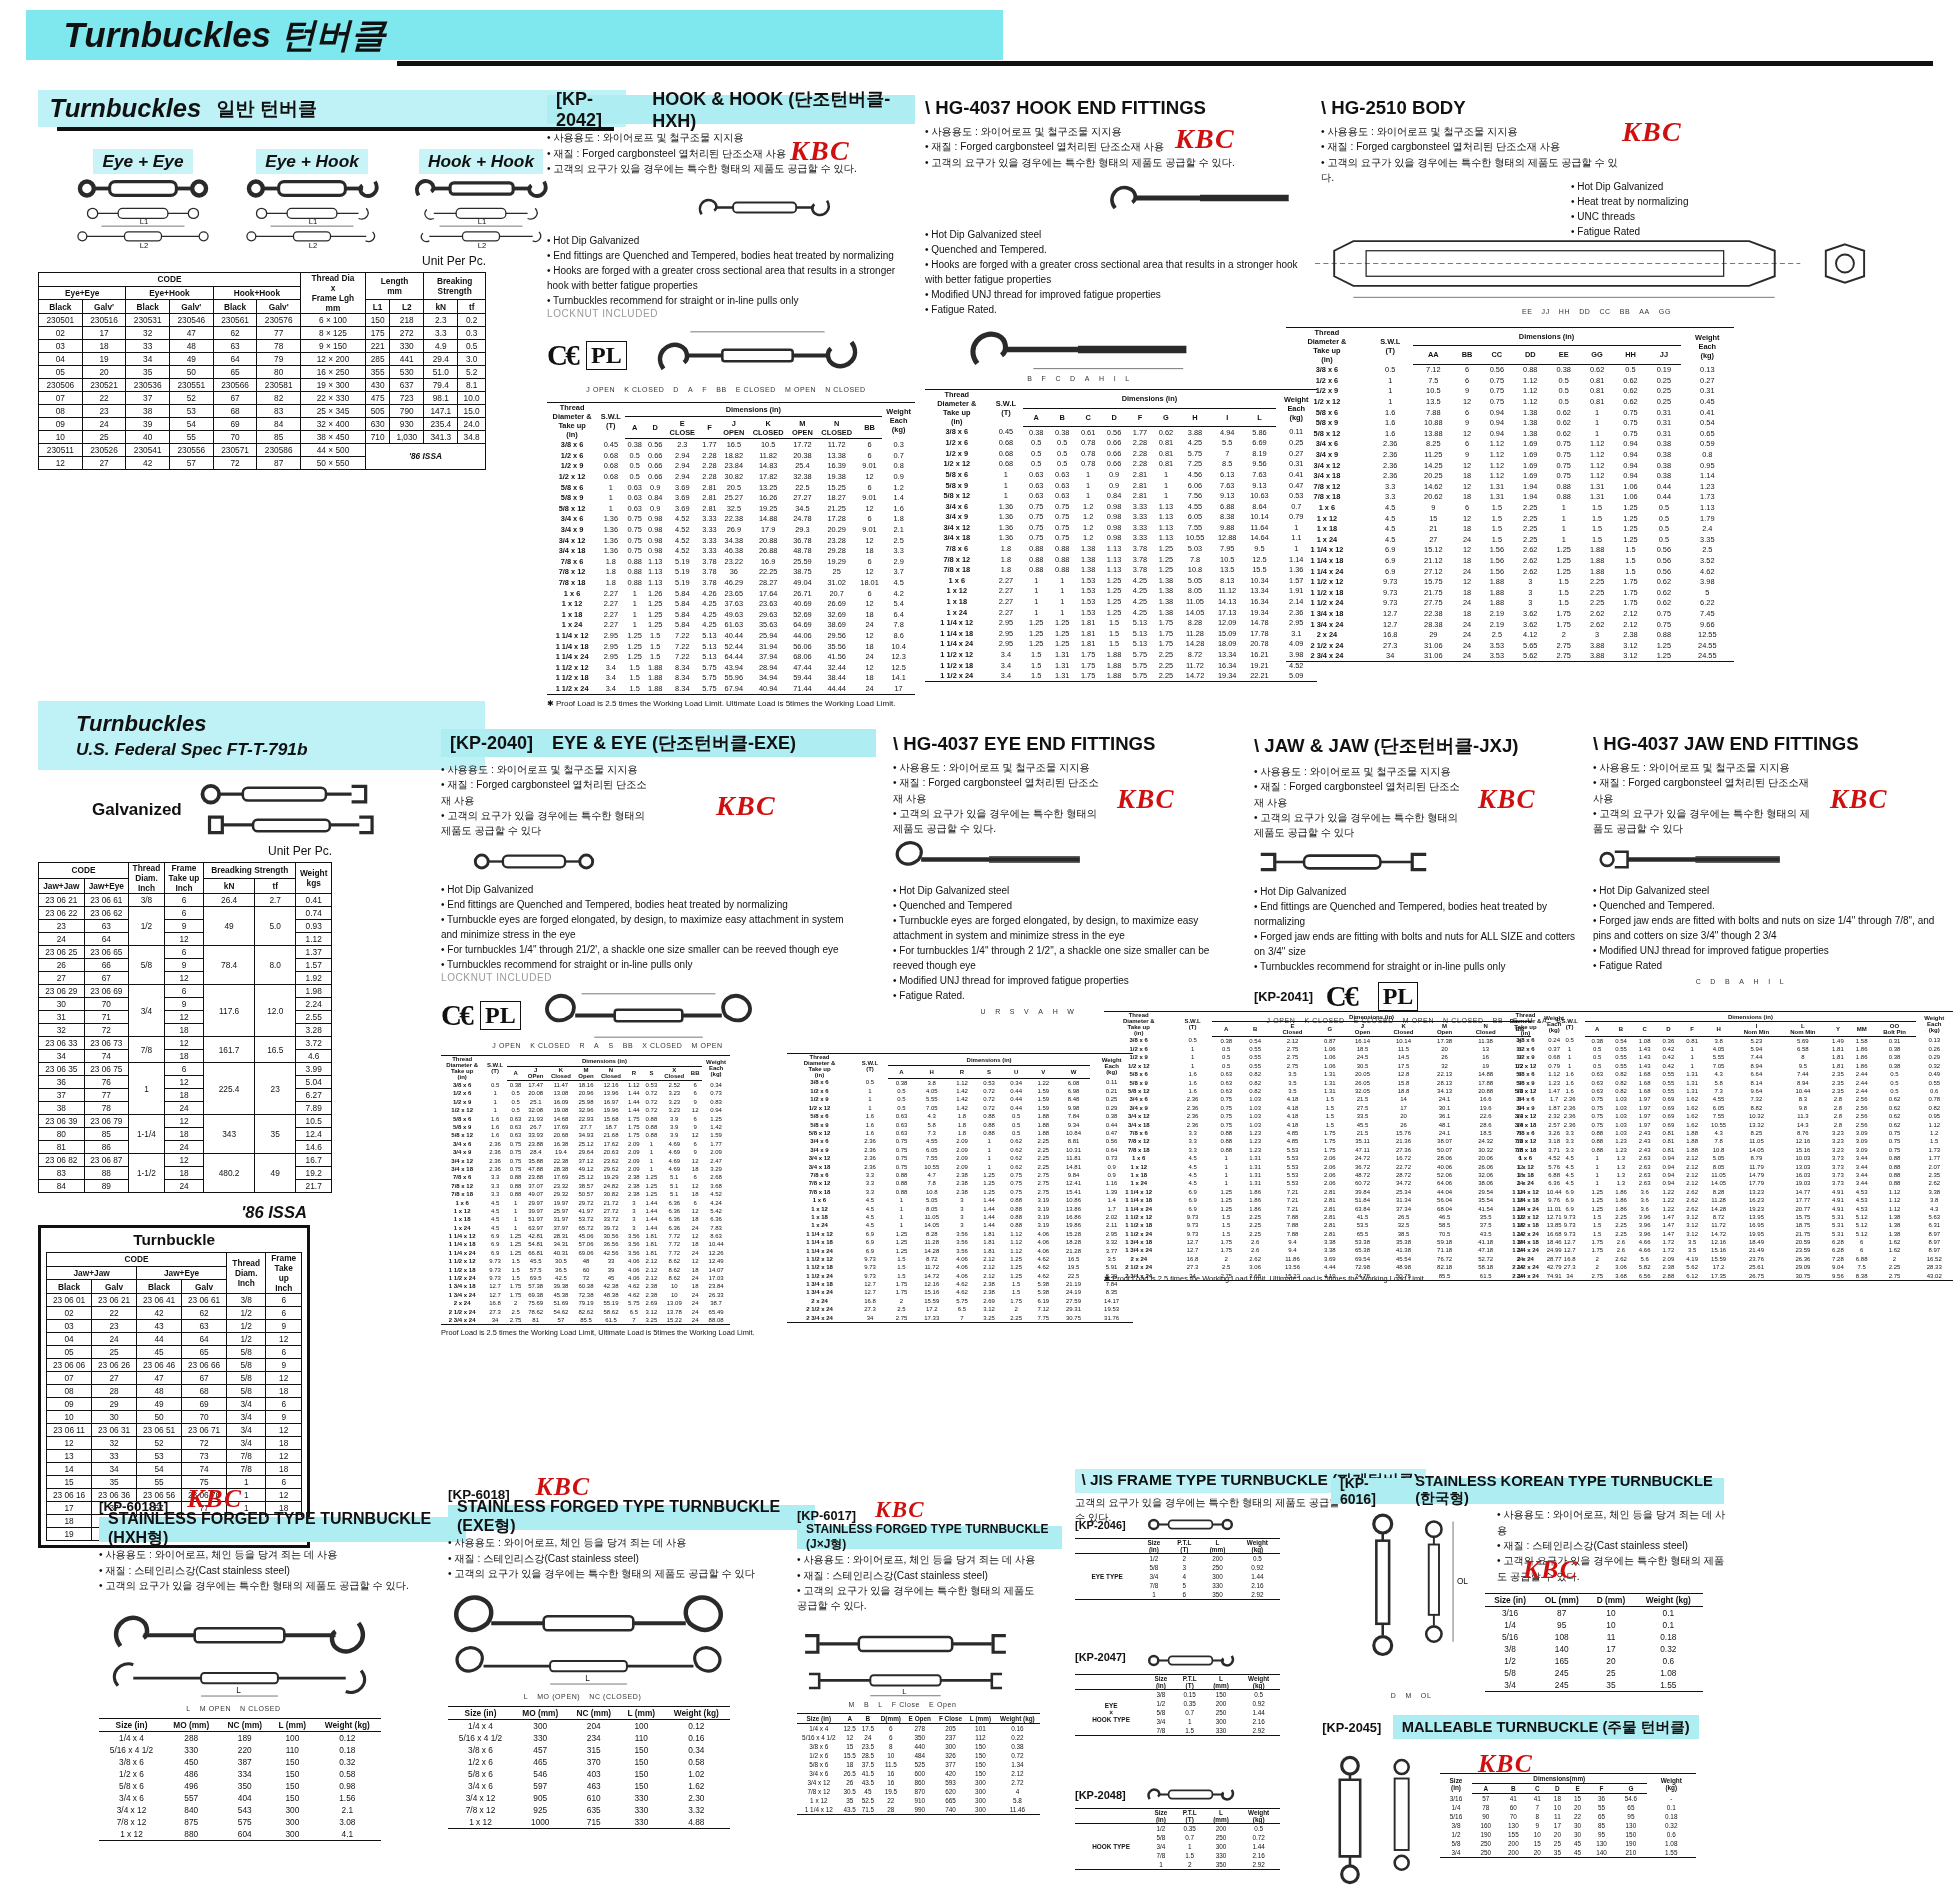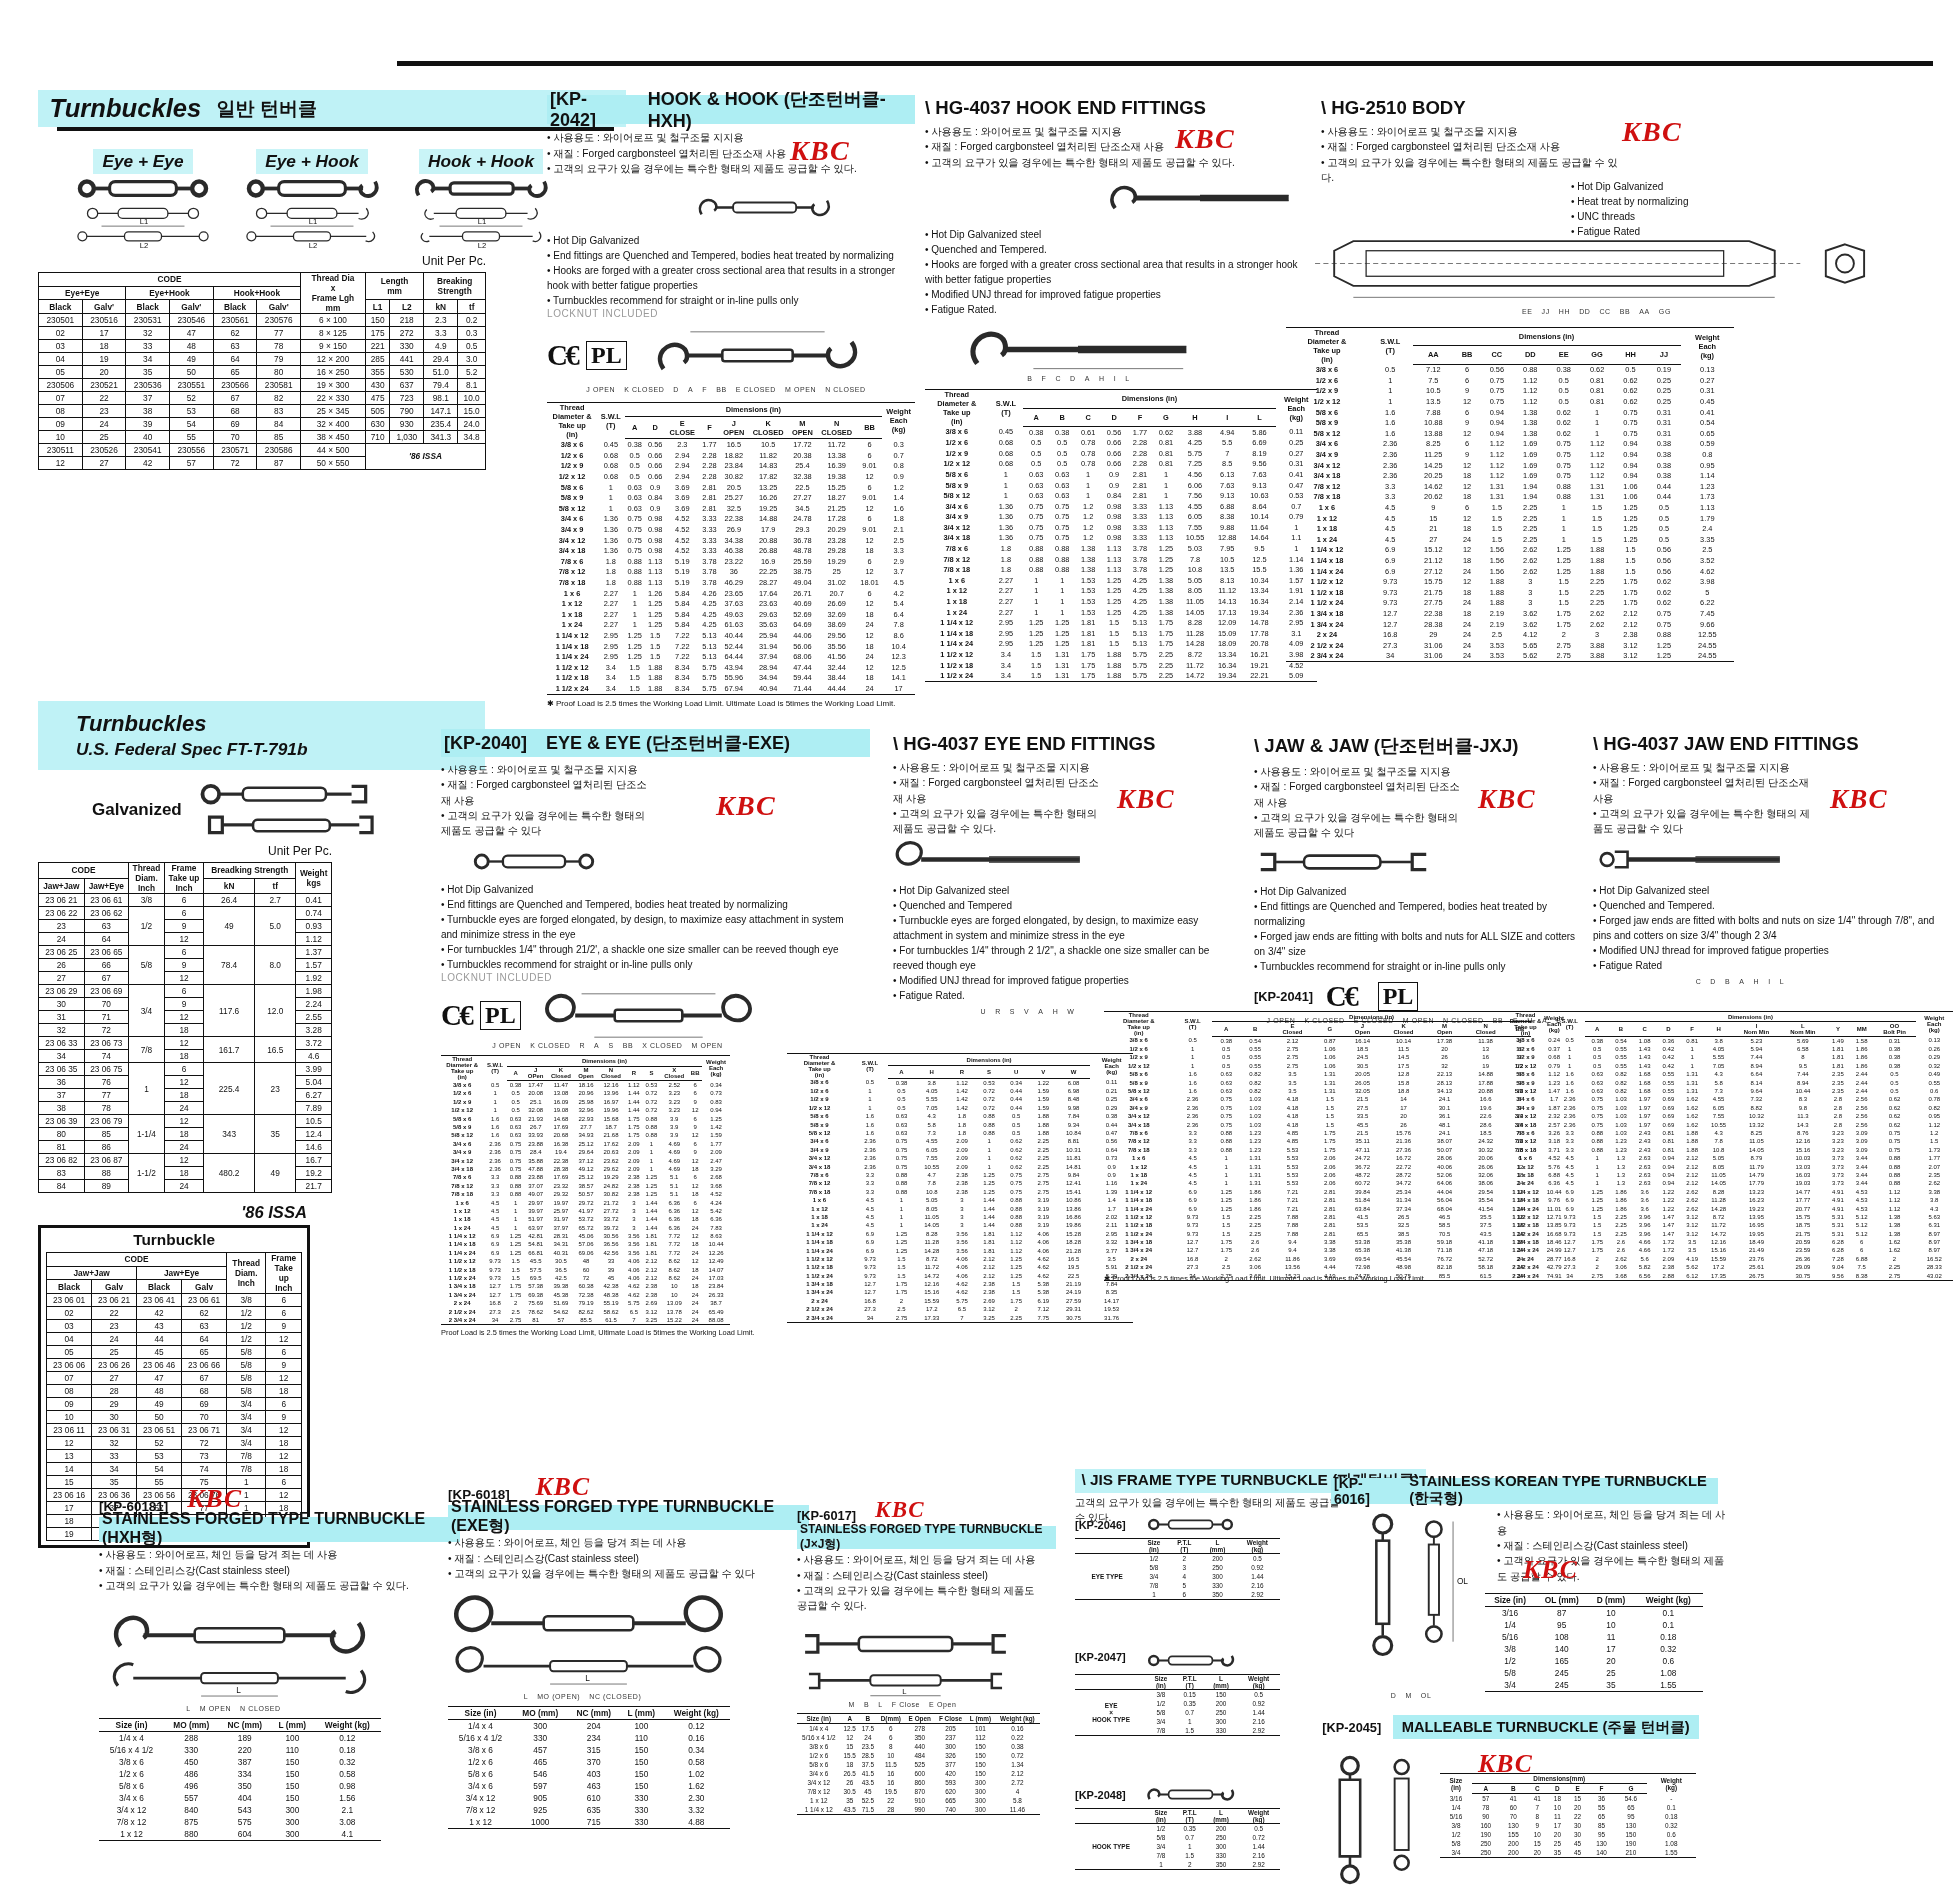--- a/index.html
+++ b/index.html
@@ -8,21 +8,21 @@
   .banner{background:#7fe7ee;display:flex;align-items:center;padding-left:38px;
           font-family:"Liberation Sans",sans-serif;font-style:italic;font-weight:bold;font-size:35px;}
   .blackstrip{background:#111;}
   .secbar{background:#bff2f6;display:flex;align-items:center;padding-left:11.5px;gap:15.4px;}
   .secbar .en{font-style:italic;font-weight:bold;font-size:25.6px;}
   .secbar .ko{font-weight:bold;font-size:19px;}
   .rule{border-bottom:4.5px solid #111;}
   .sub{font-size:11px;line-height:1.45;white-space:pre-line;}
   .kbc{color:#cf1010;font-family:"Liberation Serif",serif;font-style:italic;font-weight:bold;letter-spacing:1.3px;}
   .typechip{background:#c9f4f7;font-style:italic;font-weight:bold;font-size:17.3px;padding:1.9px 9px;display:inline-block;}
-  .cyantitle{background:#aeeef3;display:flex;align-items:center;gap:19px;padding-left:3px;font-size:18px;}
+  .cyantitle{background:#aeeef3;display:flex;align-items:center;gap:19px;padding-left:9px;font-size:18px;}
   .cyantitle .tag{font-weight:bold;}
   .cyantitle .tt{font-weight:bold;}
   .blacktitle{font-weight:bold;font-size:18.6px;white-space:nowrap;}
   .blacktitle::before{content:"\\  ";}
   .bullets div{font-size:10px;line-height:1.5;}
   .bullets.kr div{font-size:10.2px;}
   .faint{color:#9a9a9a;font-size:10px;letter-spacing:0.6px;}
   .unit{font-size:12px;}
   .cap{font-size:7px;color:#333;letter-spacing:0.6px;display:flex;flex-wrap:wrap;gap:2.6px 9px;justify-content:center;}
   .cemark{font-family:"Liberation Serif",serif;font-weight:bold;font-size:29px;letter-spacing:-2.6px;}
@@ -48,20 +48,23 @@
   .tb-art{display:block;}
   .jistype{font-size:8.3px;font-weight:bold;}
   svg{overflow:visible;}
   .photo line,.photo rect,.photo circle,.photo path,.photo polygon{stroke:#2a2a2a;fill:none;}
 </style>
 </head>
 <body>
 
 <div id="page">
 
+  <div class="abs banner" style="left:25.6px;top:10.2px;width:939px;height:50px;">
+    <span>Turnbuckles  턴버클</span>
+  </div>
   <div class="abs blackstrip" style="left:397px;top:61px;width:1536px;height:5.1px;"></div>
 
   <div class="abs" style="left:38px;top:90px;width:499px;">
     <div class="secbar" style="height:37px;width:576px;">
       <span class="en">Turnbuckles</span>
       <span class="ko">일반 턴버클</span>
     </div>
     <div class="rule" style="width:557px;margin-left:19px;"></div>
 
     <div style="display:flex;gap:35px;margin:18px 0 0 38px;">

